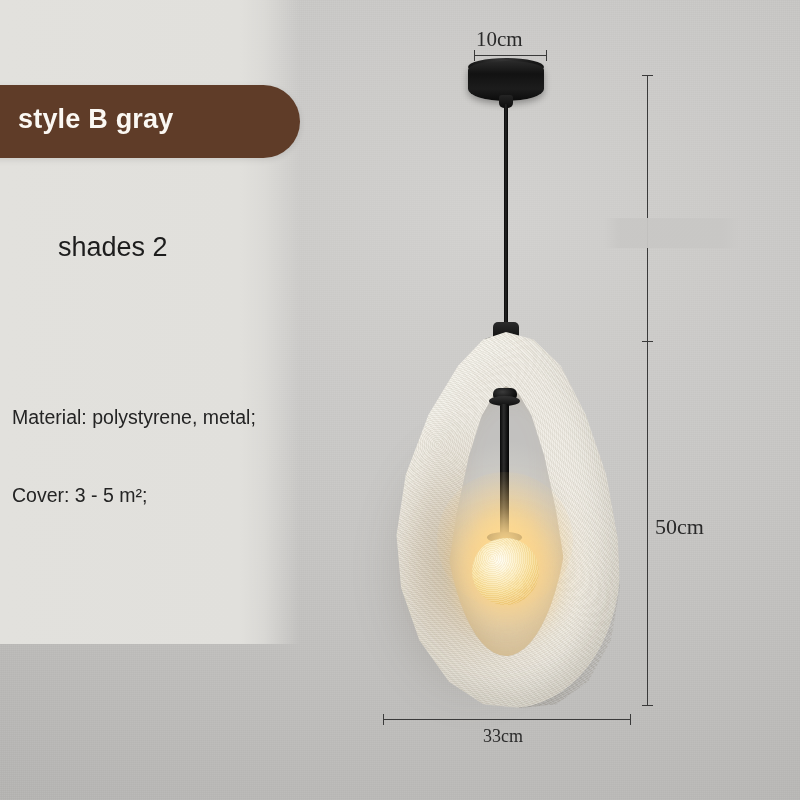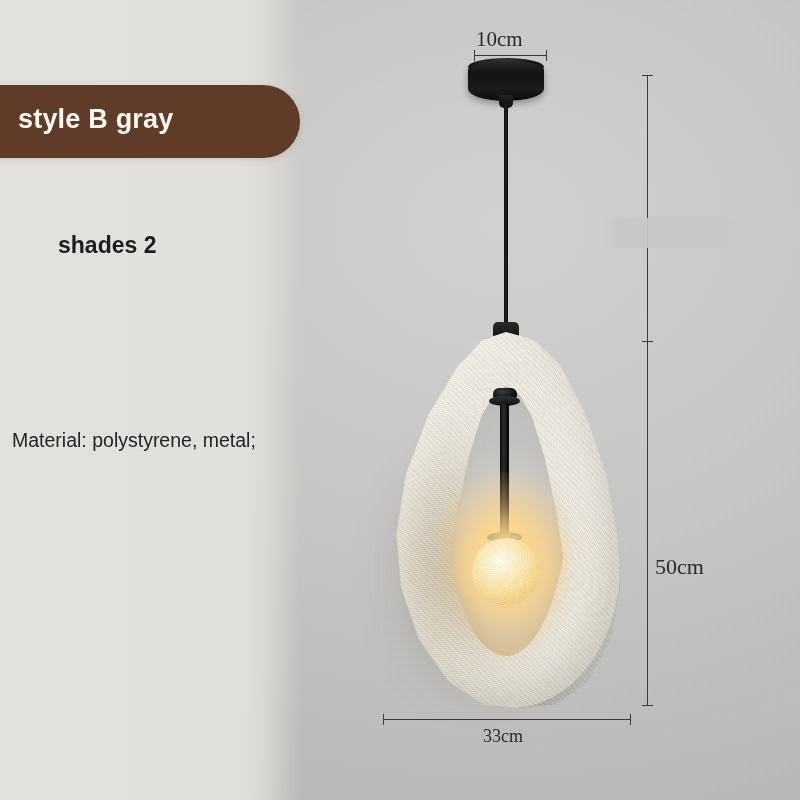--- a/index.html
+++ b/index.html
@@ -17,36 +17,36 @@
   
   #grain{
     position:absolute;inset:0;pointer-events:none;opacity:.5;
     background-image:
       repeating-linear-gradient(0deg, rgba(255,255,255,.055) 0 1px, rgba(0,0,0,.045) 1px 2px),
       repeating-linear-gradient(90deg, rgba(255,255,255,.05) 0 1px, rgba(0,0,0,.04) 1px 2px);
     mix-blend-mode:overlay;
   }
   
   #left-panel{
-    position:absolute;left:0;top:0;width:300px;height:800px;
+    position:absolute;left:0;top:0;width:300px;height:644px;
     background:linear-gradient(90deg,#e2e1dd 0%,#e1e0dc 80%,rgba(225,224,220,.75) 88%,rgba(225,224,220,0) 100%);
   }
   #badge{
     position:absolute;left:-12px;top:85px;width:312px;height:73px;
     background:#5f3c28;border-radius:0 40px 40px 0;
     box-shadow:0 2px 6px rgba(0,0,0,.10);
   }
   #badge-label{
     position:absolute;left:30px;top:19px;
     color:#fbf8f3;font-size:27px;font-weight:bold;letter-spacing:.2px;
     font-family:"Liberation Sans", sans-serif;white-space:nowrap;
   }
   #shades-title{
     position:absolute;left:58px;top:232px;
-    font-size:23px;font-weight:bold;color:#1d1d1d;white-space:nowrap;
+    font-size:27px;font-weight:normal;color:#1d1d1d;white-space:nowrap;
   }
   .spec-line{
     position:absolute;left:12px;font-size:19.5px;color:#242424;white-space:nowrap;
   }
   
   #lamp{position:absolute;left:0;top:0;width:800px;height:800px;}
   #canopy{
     position:absolute;left:468px;top:61px;width:76px;height:40px;
     background:linear-gradient(180deg,#2a2a2a 0%,#121212 32%,#1c1c1c 70%,#0b0b0b 100%);
     border-radius:50%/22% 22% 30% 30%;
@@ -165,40 +165,41 @@
     border-radius:50%;filter:blur(16px);pointer-events:none;
   }
   
   .dim-line-v{position:absolute;width:1px;background:#3a3a3a;}
   .dim-line-h{position:absolute;height:1px;background:#3a3a3a;}
   .tick-h{position:absolute;height:1px;width:11px;background:#3a3a3a;}
   .tick-v{position:absolute;width:1px;height:11px;background:#3a3a3a;}
   .dim-label{position:absolute;color:#2a2a2a;white-space:nowrap;}
   #label-10cm{left:476px;top:27px;font-size:21px;font-family:Liberation Serif, serif;}
   #label-150{left:610px;top:221px;font-size:22px;background:transparent;padding:0 4px;}
-  #label-50{left:655px;top:514px;font-size:22px;font-family:"Liberation Serif", serif;margin-top:40px;}
+  #label-50{left:655px;top:514px;font-size:22px;font-family:"Liberation Serif", serif;}
   #label-33{left:483px;top:726px;font-size:18px;font-family:"Liberation Serif", serif;}
   #label-150-mask{
     position:absolute;left:604px;top:218px;width:136px;height:30px;
     background:linear-gradient(90deg,rgba(200,199,197,0) 0%,rgba(200,199,197,.95) 12%,rgba(200,199,197,.95) 88%,rgba(200,199,197,0) 100%);
   }
 </style>
 </head>
 <body>
 
 <div id="stage">
 
   <div id="grain"></div>
 
   <div id="left-panel">
     <div id="badge">
       <span id="badge-label">style B gray</span>
     </div>
     <div id="shades-title">shades 2</div>
-    <div class="spec-line" style="top:429px">Material: polystyrene, metal;</div>
+    <div class="spec-line" style="top:406px">Material: polystyrene, metal;</div>
+    <div class="spec-line" style="top:484px">Cover: 3 - 5 m²;</div>
   </div>
 
   <div id="lamp">
     <div id="wall-shadow"></div>
 
     <div id="canopy-top"></div>
     <div id="canopy"></div>
     <div id="canopy-nut"></div>
     <div id="cord"></div>
 

